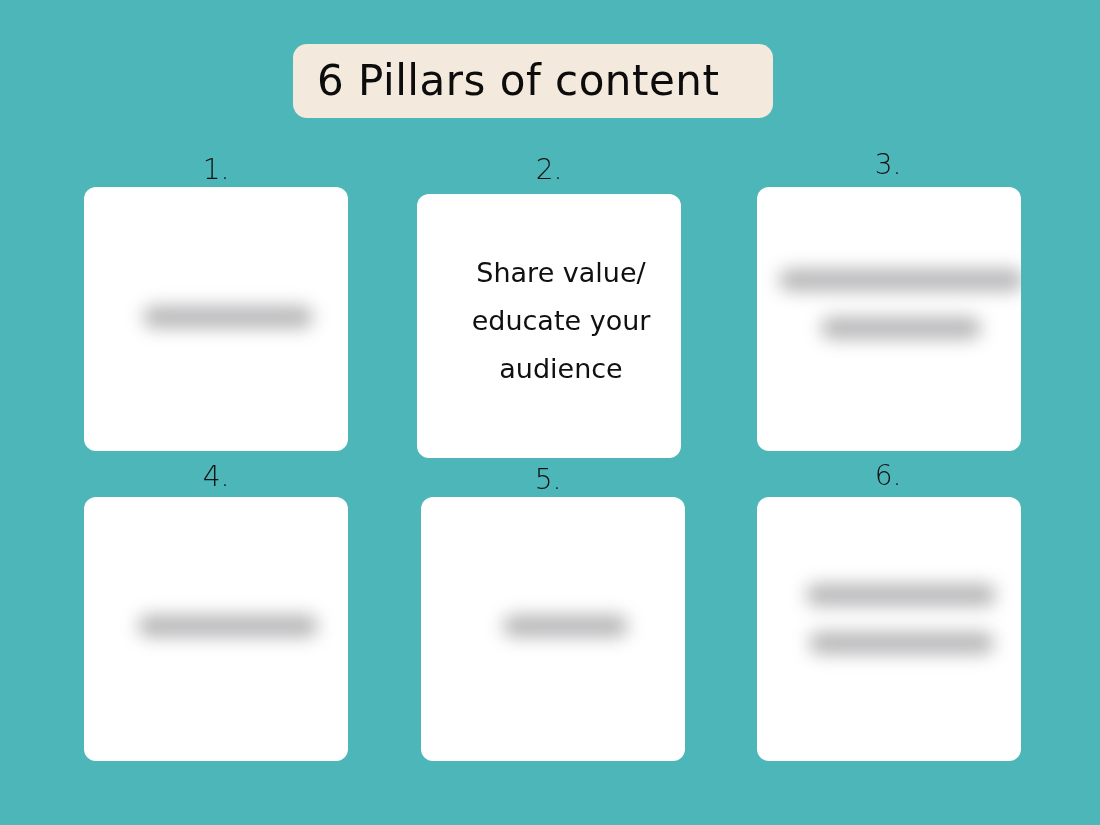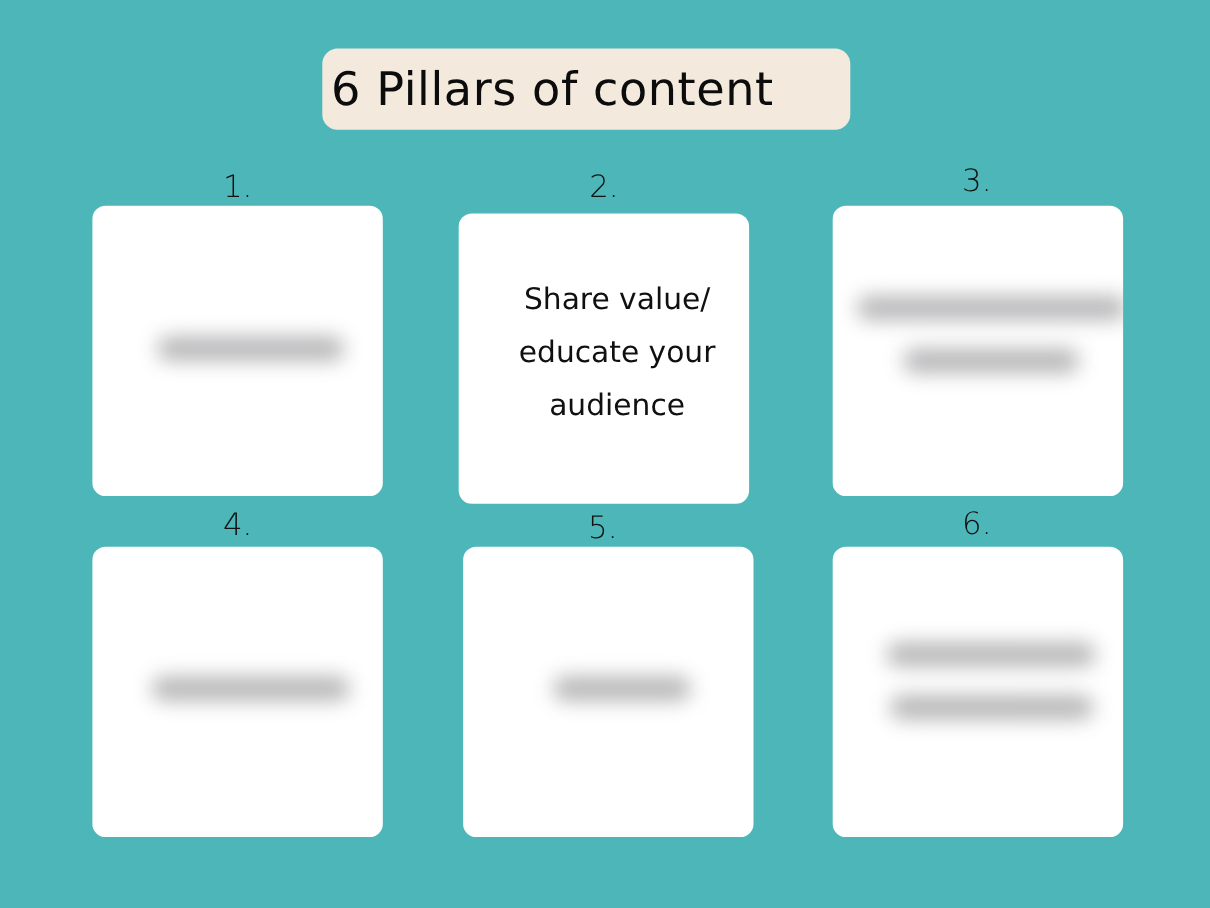--- a/index.html
+++ b/index.html
@@ -18,21 +18,21 @@
       position: absolute;
       left: 293px;
       top: 44px;
       width: 480px;
       height: 74px;
       background: #f3e9dd;
       border-radius: 14px;
       box-sizing: border-box;
       display: flex;
       align-items: center;
-      padding-left: 8px;
+      padding-left: 24px;
     }
     .title-text {
       font-family: "DejaVu Sans", sans-serif;
       font-size: 42px;
       font-weight: 500;
       color: #0c0c0c;
       letter-spacing: 0.5px;
       line-height: 1;
     }
     .num {

